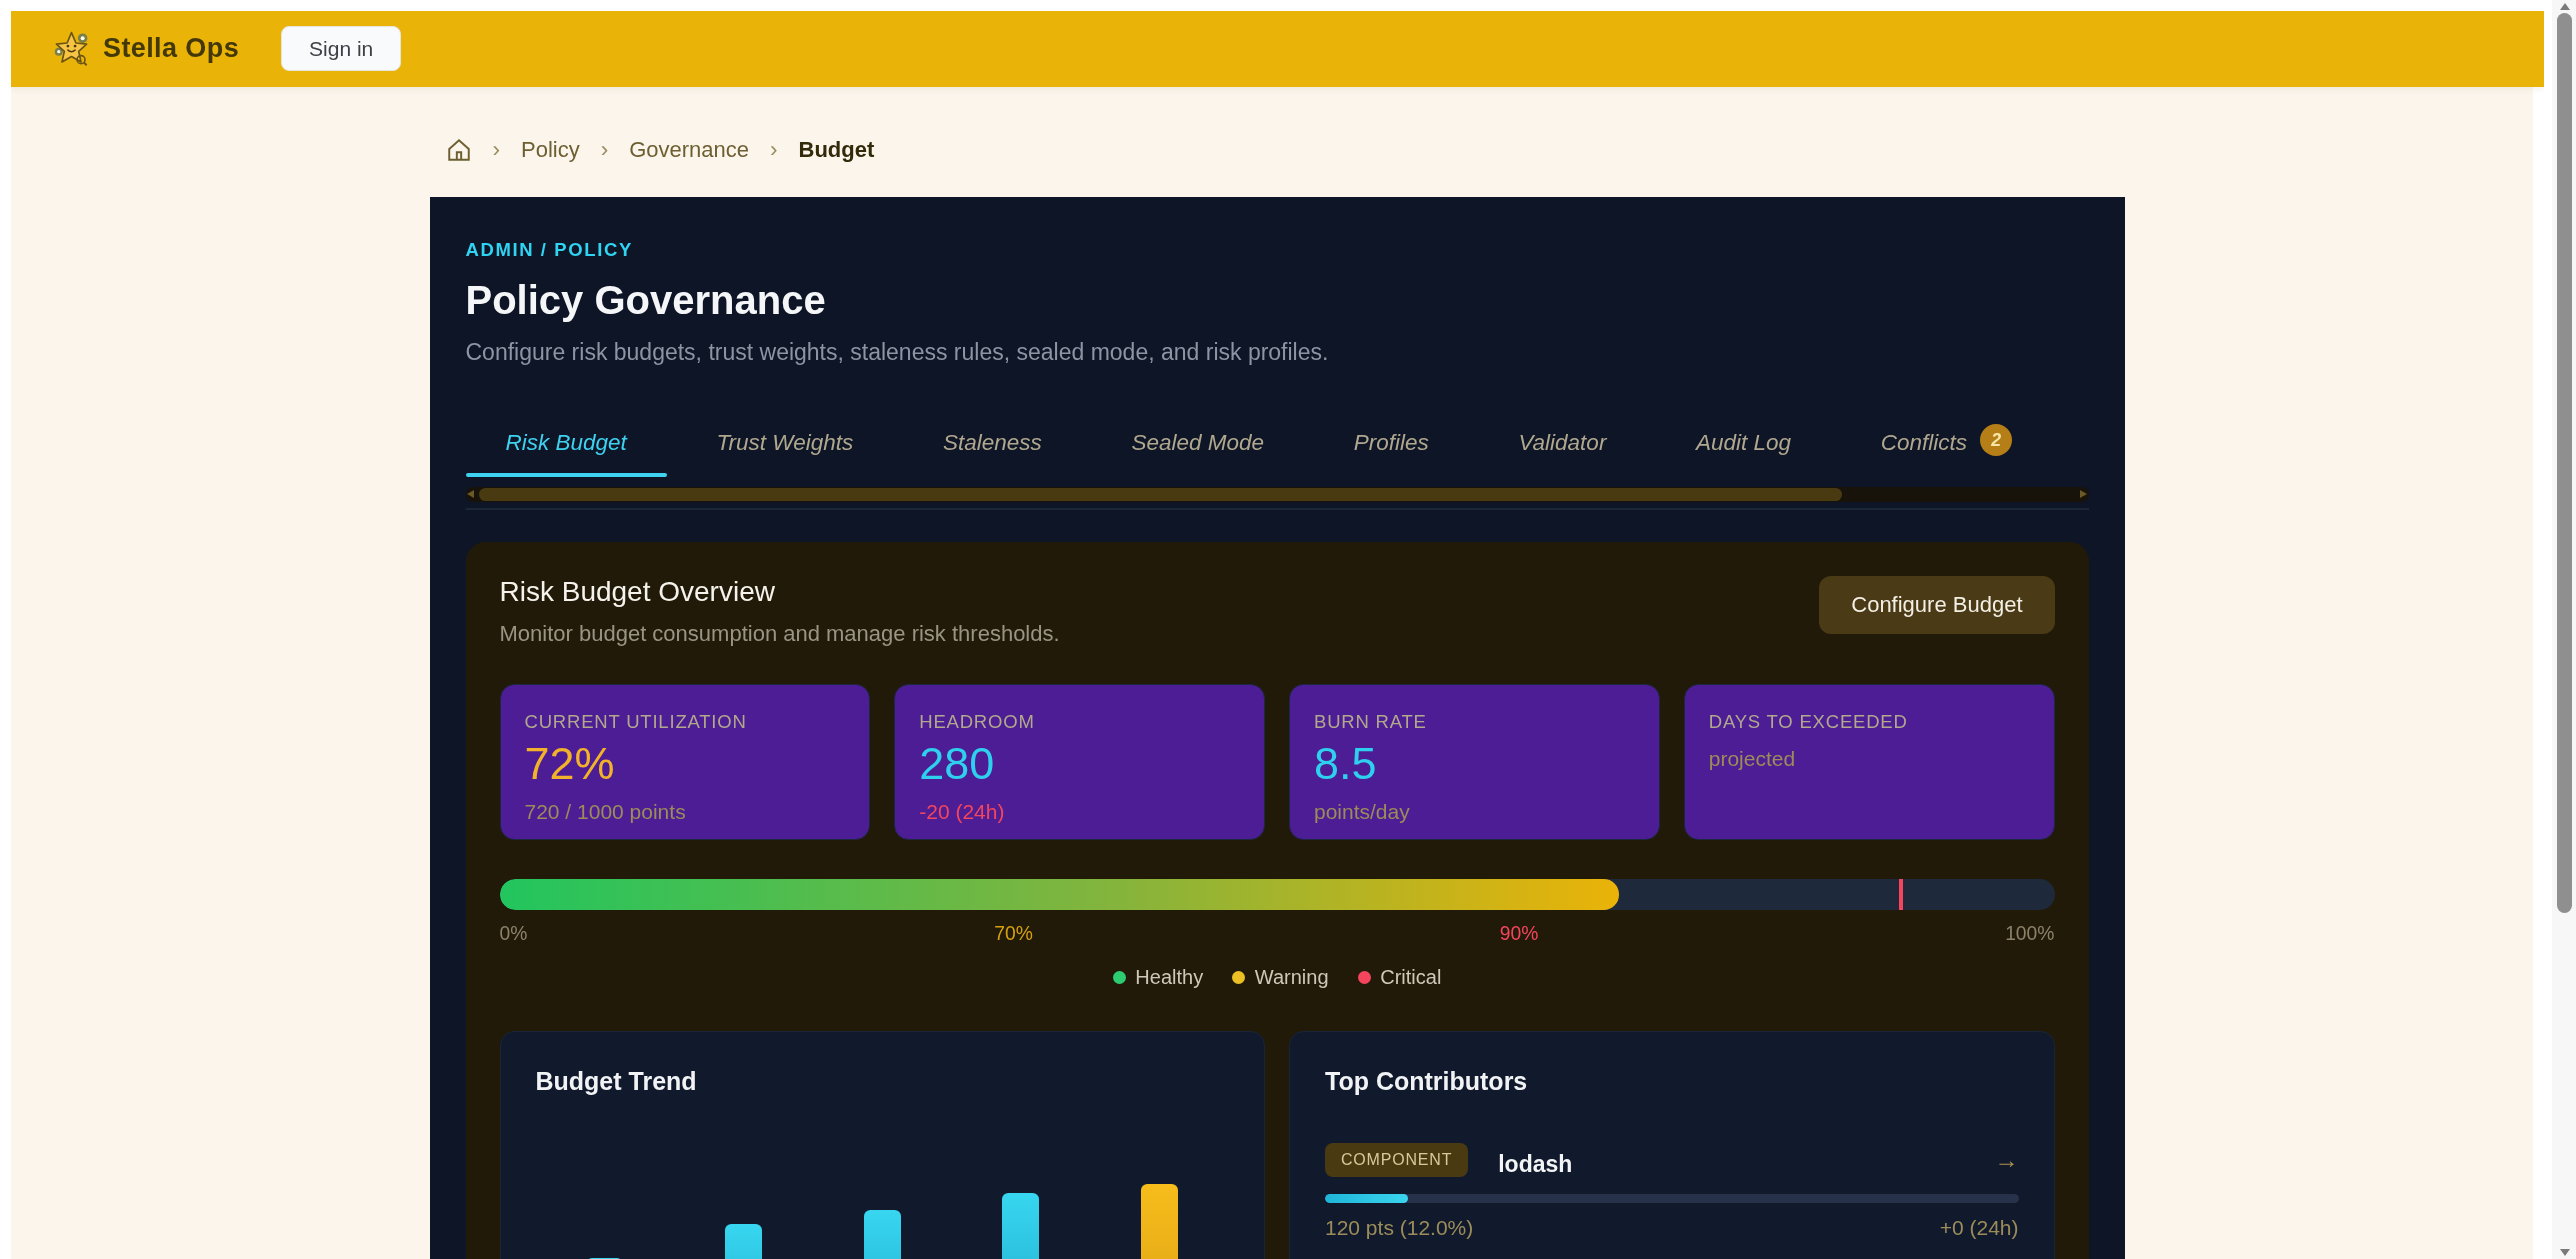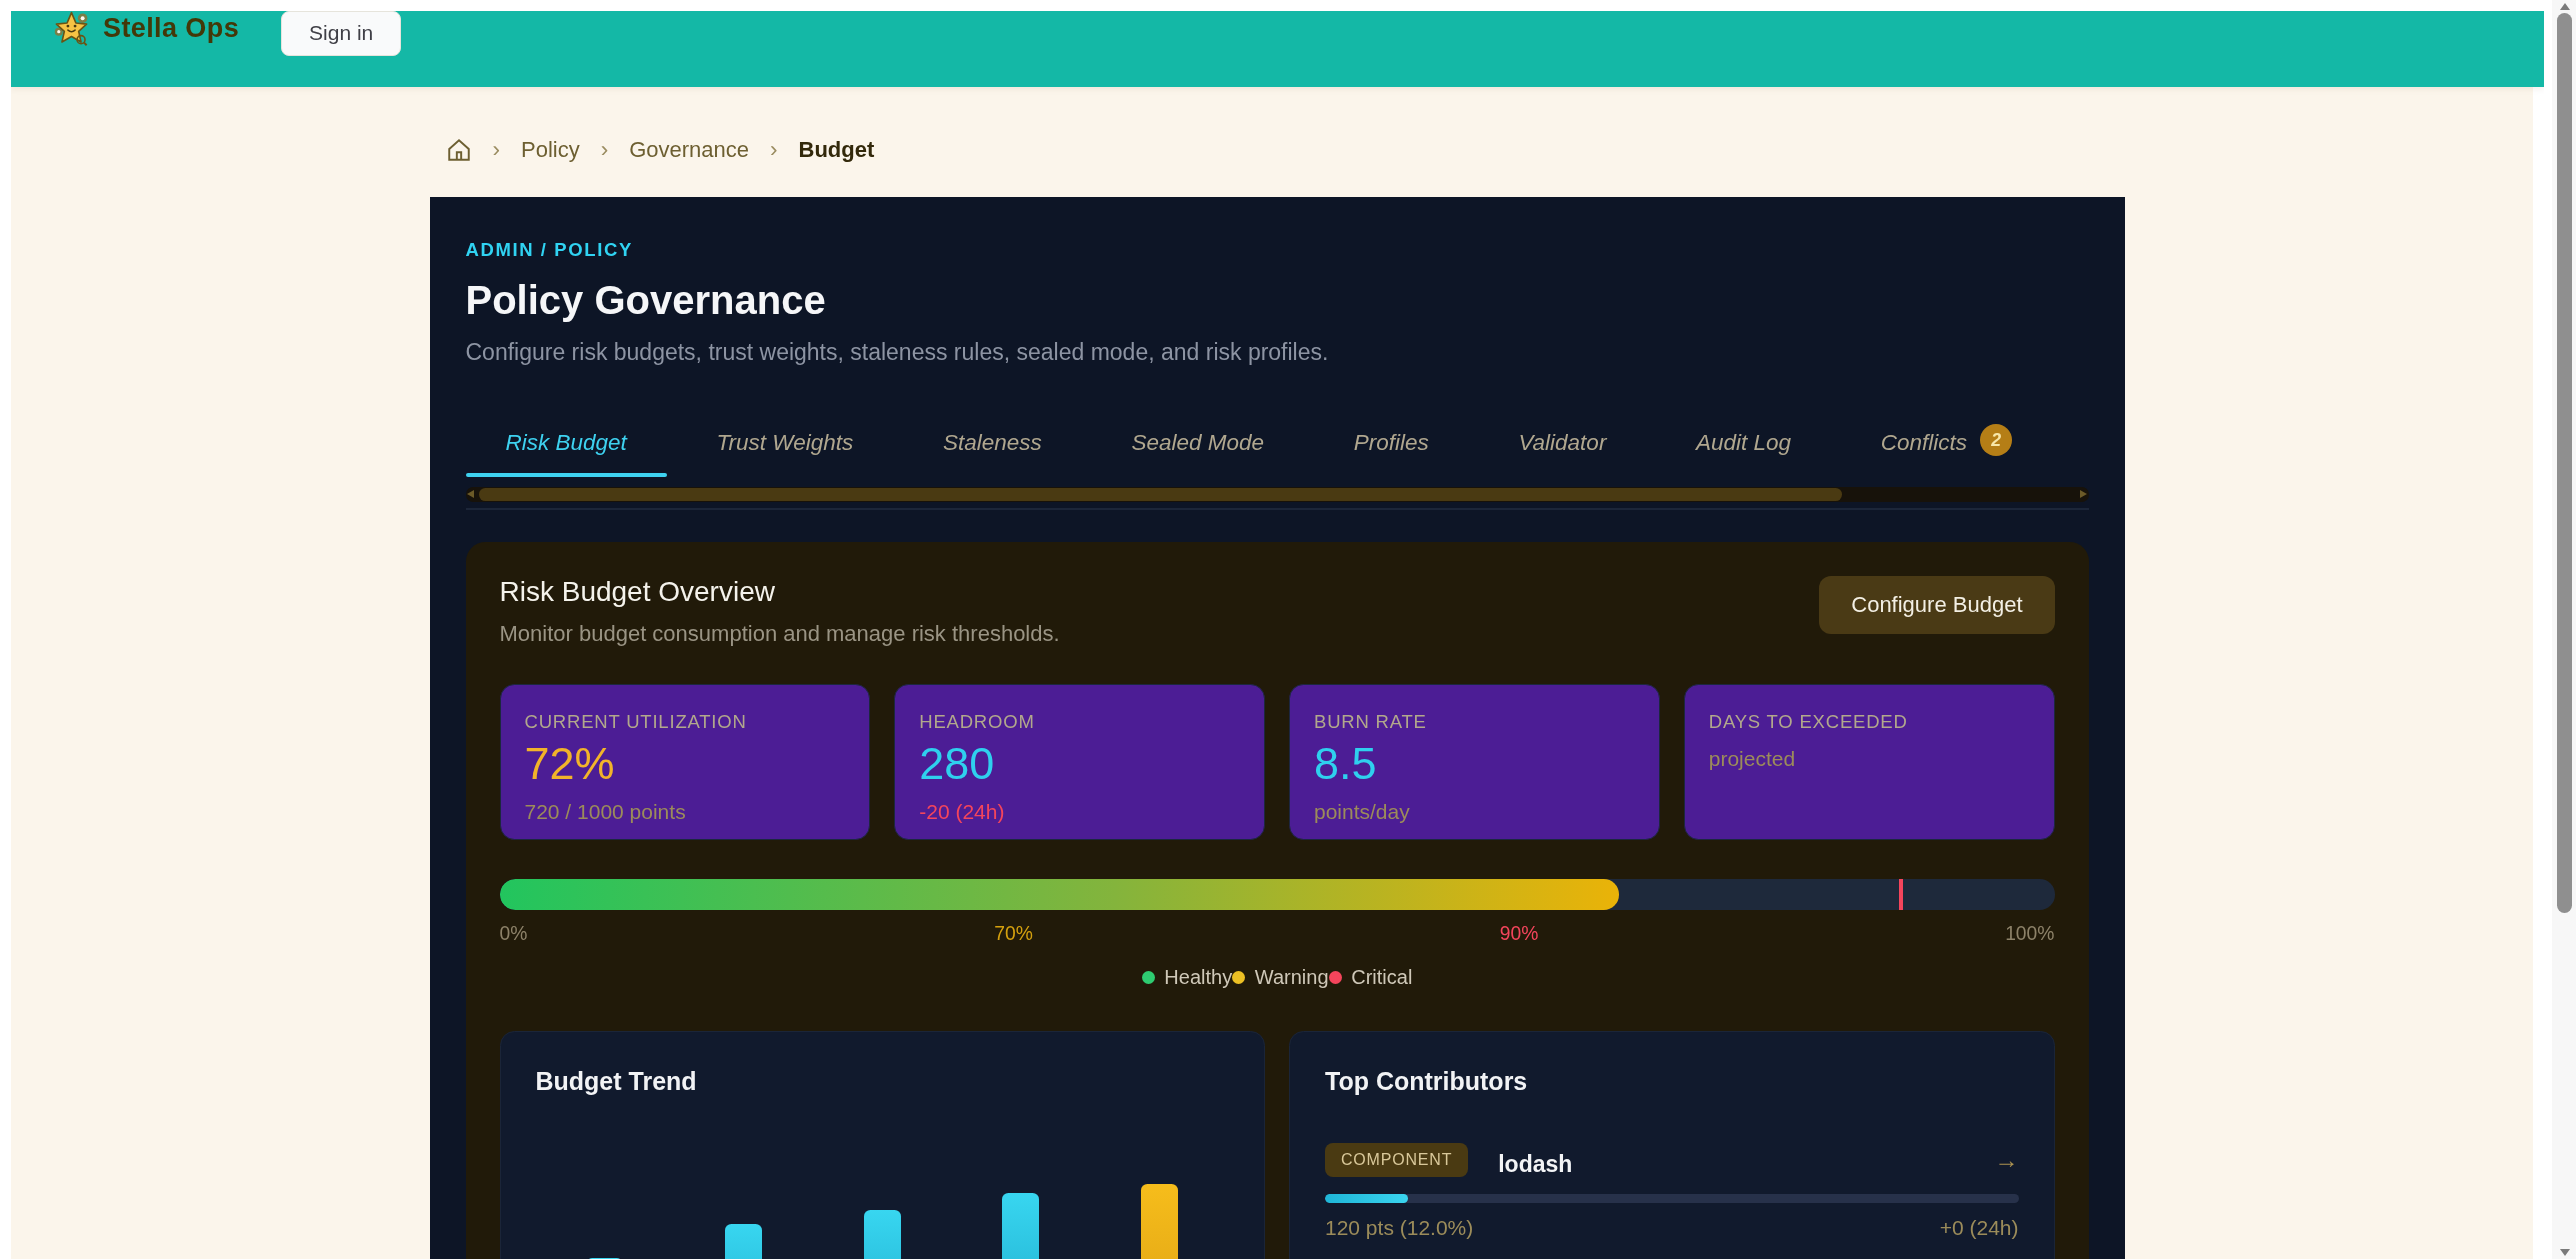--- a/index.html
+++ b/index.html
@@ -9,22 +9,22 @@
     font-family:"Liberation Sans", sans-serif;
     overflow:hidden;
     position:relative;
   }
   
   .app {
     position:absolute; left:10.5px; top:10.5px; width:2533px; height:1249px;
     background:#FBF5EB; overflow:hidden;
   }
   .topbar {
-    height:76px; background:#14b8a6;
-    display:flex; align-items:flex-start; padding:0 43px;
+    height:76px; background:#eab308;
+    display:flex; align-items:center; padding:0 43px;
     box-shadow:0 2.4px 6.4px rgba(90,70,20,0.08);
     position:relative; z-index:5;
   }
   .brand { display:flex; align-items:center; gap:14.5px; }
   .brand-name { font-size:27px; font-weight:bold; color:#433808; letter-spacing:0.4px; }
   .signin-btn {
     margin-left:42px; background:#F9FAFB; border:1.6px solid #E6E4DC; border-radius:8px;
     padding:9.7px 27px; font-size:21px; color:#3F3F46; cursor:pointer;
     font-family:"Liberation Sans", sans-serif;
   }
@@ -94,21 +94,21 @@
   .util-wrap { margin-top:39px; }
   .util-track {
     position:relative; height:31px; background:#1E293B; border-radius:15.3px; overflow:hidden;
   }
   .util-fill {
     position:absolute; left:0; top:0; bottom:0; border-radius:15.3px;
     background:linear-gradient(90deg,#22C55E 0%, #84B43C 55%, #EAB308 100%);
   }
   .util-marker { position:absolute; top:0; bottom:0; width:4px; background:#F4455C; }
   .util-labels { display:flex; justify-content:space-between; margin-top:13px; font-size:19.3px; }
-  .util-legend { display:flex; justify-content:center; margin-top:21px; font-size:20px; color:#CFC8B8; }
+  .util-legend { display:flex; justify-content:center; gap:29px; margin-top:21px; font-size:20px; color:#CFC8B8; }
   .legend-item { display:flex; align-items:center; gap:9.7px; }
   .legend-dot { width:13px; height:13px; border-radius:50%; display:inline-block; }
   
   .bottom-grid { display:grid; grid-template-columns:1fr 1fr; gap:24px; margin-top:42px; }
   .sub-card {
     background:#111A2D; border:0.8px solid #1B2538; border-radius:14.5px;
     padding:35px; height:515px; overflow:hidden;
   }
   .sub-card-title { color:#F2F3F5; font-size:25px; font-weight:bold; }
   

